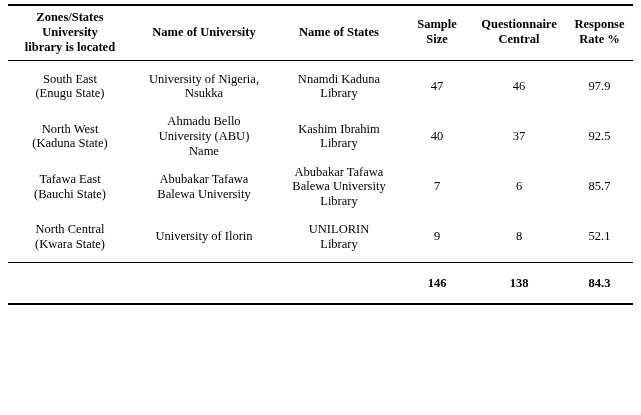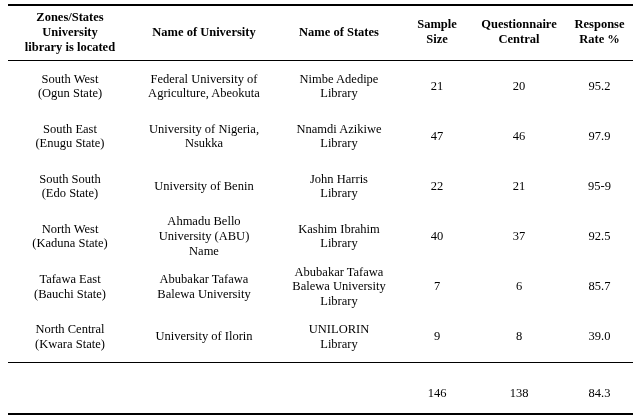--- a/index.html
+++ b/index.html
@@ -45,23 +45,23 @@
     font-weight: bold;
     padding-top: 4px;
     padding-bottom: 6px;
   }
   tbody td {
     height: 44px;
   }
   tr.totals-row td {
     border-top: 1.2px solid #000;
     border-bottom: 2px solid #000;
-    font-weight: normal;
+    font-weight: bold;
     height: 30px;
-    padding-top: 16px;
+    padding-top: 6px;
     padding-bottom: 4px;
   }
   
   col.c-zone      { width: 124px; }
   col.c-univ      { width: 144px; }
   col.c-lib       { width: 126px; }
   col.c-sample    { width: 70px; }
   col.c-quest     { width: 94px; }
   col.c-resp      { width: 67px; }
 
@@ -111,72 +111,39 @@
           <span class="hdr-sub">Central</span>
         </th>
         <th>
           <span class="hdr-sub">Response</span>
           <span class="hdr-sub">Rate %</span>
         </th>
       </tr>
     </thead>
     <tbody>
 
-      <tr>
-        <td>
-          <span class="cell-line">South West</span>
-          <span class="cell-line">(Ogun State)</span>
-        </td>
-        <td>
-          <span class="cell-line">Federal University of</span>
-          <span class="cell-line">Agriculture, Abeokuta</span>
-        </td>
-        <td>
-          <span class="cell-line">Nimbe Adedipe</span>
-          <span class="cell-line">Library</span>
-        </td>
-        <td>21</td>
-        <td>20</td>
-        <td>95.2</td>
-      </tr>
 
       <tr>
         <td>
           <span class="cell-line">South East</span>
           <span class="cell-line">(Enugu State)</span>
         </td>
         <td>
           <span class="cell-line">University of Nigeria,</span>
           <span class="cell-line">Nsukka</span>
         </td>
         <td>
-          <span class="cell-line">Nnamdi Azikiwe</span>
+          <span class="cell-line">Nnamdi Kaduna</span>
           <span class="cell-line">Library</span>
         </td>
         <td>47</td>
         <td>46</td>
         <td>97.9</td>
       </tr>
 
-      <tr>
-        <td>
-          <span class="cell-line">South South</span>
-          <span class="cell-line">(Edo State)</span>
-        </td>
-        <td>
-          <span class="cell-line">University of Benin</span>
-        </td>
-        <td>
-          <span class="cell-line">John Harris</span>
-          <span class="cell-line">Library</span>
-        </td>
-        <td>22</td>
-        <td>21</td>
-        <td>95-9</td>
-      </tr>
 
       <tr>
         <td>
           <span class="cell-line">North West</span>
           <span class="cell-line">(Kaduna State)</span>
         </td>
         <td>
           <span class="cell-line">Ahmadu Bello</span>
           <span class="cell-line">University (ABU)</span>
           <span class="cell-line">Name</span>
@@ -216,21 +183,21 @@
         </td>
         <td>
           <span class="cell-line">University of Ilorin</span>
         </td>
         <td>
           <span class="cell-line">UNILORIN</span>
           <span class="cell-line">Library</span>
         </td>
         <td>9</td>
         <td>8</td>
-        <td>39.0</td>
+        <td>52.1</td>
       </tr>
 
       <tr class="totals-row">
         <td></td>
         <td></td>
         <td></td>
         <td>146</td>
         <td>138</td>
         <td>84.3</td>
       </tr>

